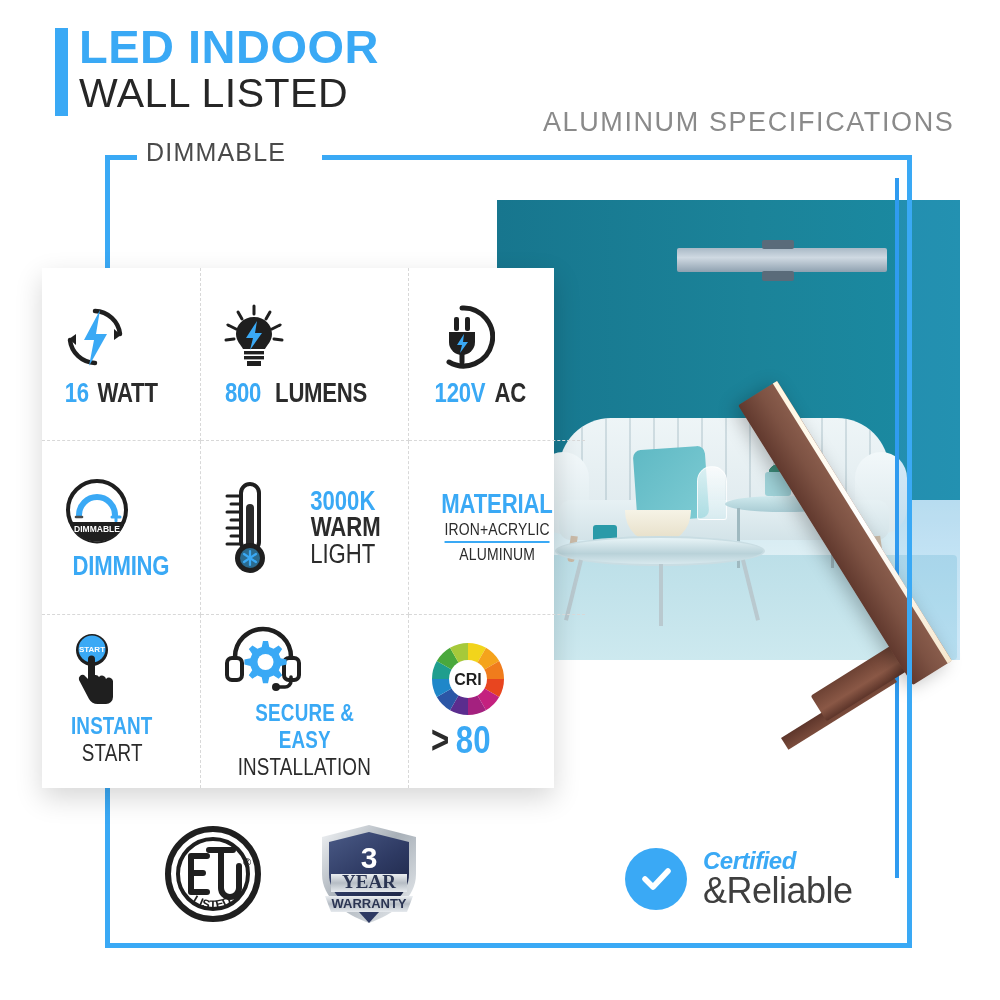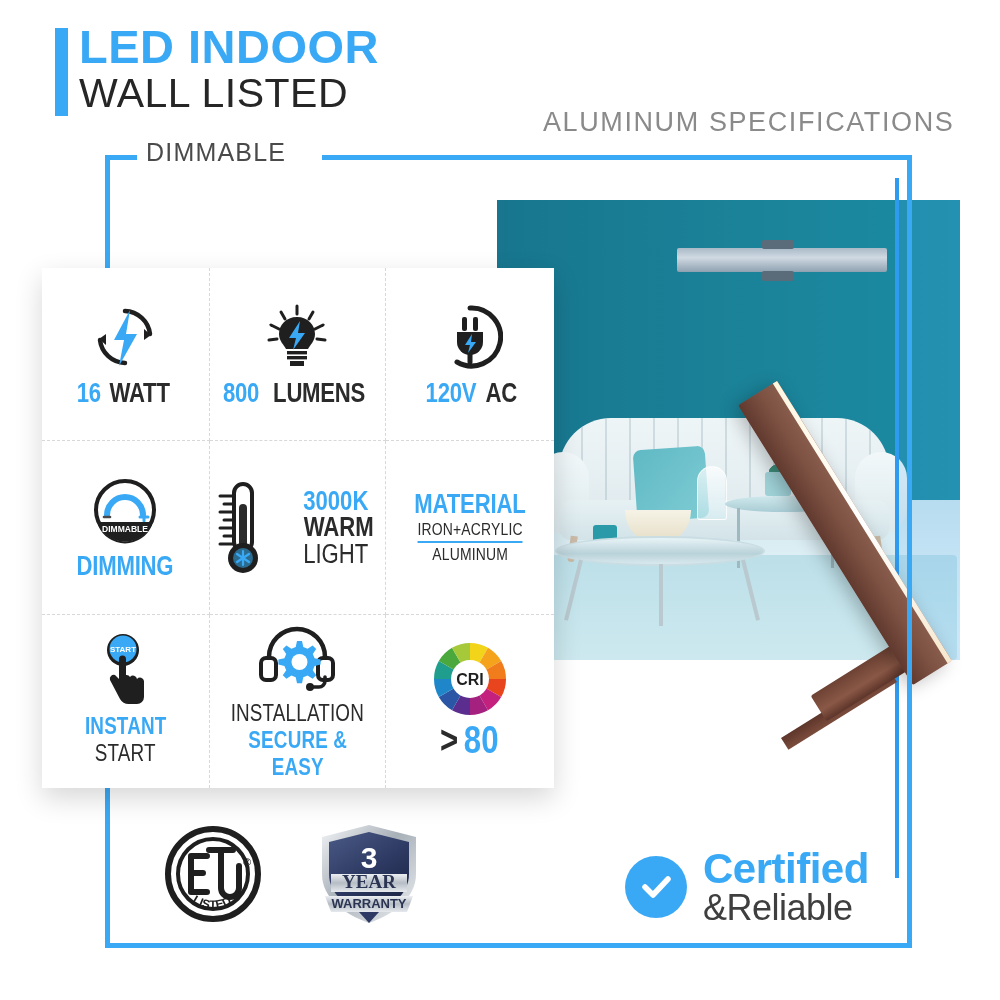--- a/index.html
+++ b/index.html
@@ -241,22 +241,22 @@
   
   .card {
     position: absolute; left: 42px; top: 268px;
     width: 512px; height: 520px;
     background: #ffffff;
     box-shadow: 0 10px 26px rgba(0,0,0,0.16);
   }
   .grid { display: grid; grid-template-columns: 1fr 1fr 1fr;
           grid-template-rows: 1fr 1fr 1fr; width: 100%; height: 100%; }
   .cell {
-    display: flex; flex-direction: column; align-items: center;
-    justify-content: center; position: relative; padding: 6px 4px;
+    display: flex; flex-direction: column; align-items: flex-start;
+    justify-content: center; position: relative; padding: 6px 20px;
   }
   .cell.bR { border-right: 1px dashed #d8d8d8; }
   .cell.bB { border-bottom: 1px dashed #d8d8d8; }
   .icon { height: 72px; display: flex; align-items: center;
           justify-content: center; margin-bottom: 6px; }
   .lbl { text-align: center; line-height: 1.04; }
   .lbl .big { font-size: 27px; font-weight: 600; letter-spacing: -0.3px; }
   .blue { color: #3aa9f5; }
   .dark { color: #2b2b2b; }
   .cond { font-stretch: condensed; transform: scaleX(0.82);
@@ -284,21 +284,21 @@
   .etl { position: absolute; left: 165px; top: 826px; width: 96px; height: 96px; }
   .warranty { position: absolute; left: 315px; top: 822px; width: 108px; height: 104px; }
 
   .certified { position: absolute; left: 625px; top: 848px;
                display: flex; align-items: center; gap: 16px; }
   .check-circle {
     width: 62px; height: 62px; border-radius: 50%; background: #3aa9f5;
     display: flex; align-items: center; justify-content: center;
   }
   .cert-text { line-height: 1.0; }
-  .cert-text .c1 { font-size: 42px; font-weight: bold; color: #3aa9f5; letter-spacing: -0.5px; }
+  .cert-text .c1 { font-size: 24px; font-weight: bold; color: #3aa9f5; letter-spacing: -0.5px; font-style: italic; }
   .cert-text .c2 { font-size: 36px; color: #3f3f3f; letter-spacing: -0.5px; }
 </style>
 </head>
 <body>
 
 <div class="stage">
 
   <div class="title-block">
     <div class="title-bar"></div>
     <div class="title-l1">LED INDOOR</div>
@@ -506,22 +506,22 @@
               <path d="M42 16 L47 16 L48.3 22 L52.6 23.8 L57.6 20.4 L61.2 24 L57.8 29 L59.6 33.3
                        L65.6 34.6 L65.6 39.6 L59.6 40.9 L57.8 45.2 L61.2 50.2 L57.6 53.8 L52.6 50.4
                        L48.3 52.2 L47 58.2 L42 58.2 L40.7 52.2 L36.4 50.4 L31.4 53.8 L27.8 50.2
                        L31.2 45.2 L29.4 40.9 L23.4 39.6 L23.4 34.6 L29.4 33.3 L31.2 29 L27.8 24
                        L31.4 20.4 L36.4 23.8 L40.7 22 Z"></path>
             </g>
             <circle cx="44.5" cy="37" r="8" fill="#ffffff"></circle>
           </svg>
         </div>
         <div class="lbl2">
+          <div><span class="l1 blue cond">SECURE &amp; EASY</span></div>
           <div><span class="l2 dark cond">INSTALLATION</span></div>
-          <div><span class="l1 blue cond">SECURE &amp; EASY</span></div>
         </div>
       </div>
 
       <div class="cell">
         <div class="icon">
           <svg width="78" height="78" viewBox="0 0 78 78">
             <g transform="translate(39,39)">
               <g stroke-width="0">
                 <path d="M0 0 L0 -36 A36 36 0 0 1 18 -31.2 Z" fill="#f2d41b"></path>
                 <path d="M0 0 L18 -31.2 A36 36 0 0 1 31.2 -18 Z" fill="#f5a31c"></path>

